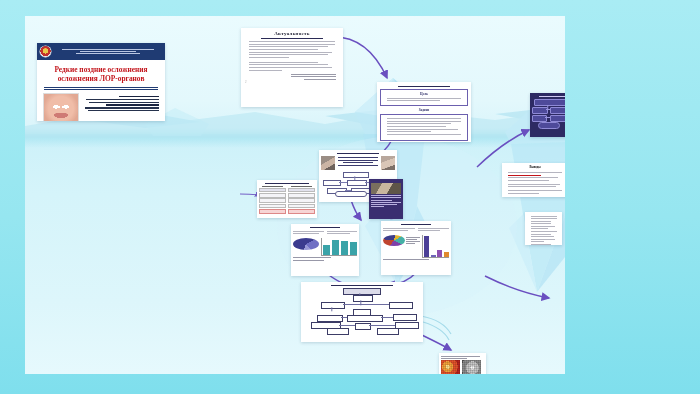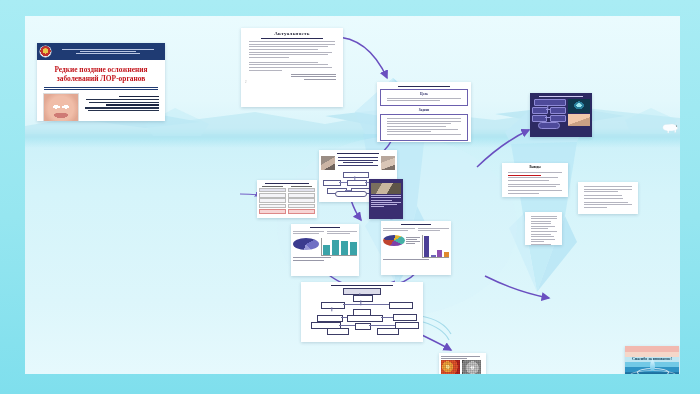--- a/index.html
+++ b/index.html
@@ -6,21 +6,21 @@
   body{
     width:700px;height:394px;overflow:hidden;position:relative;
     font-family:"Liberation Serif", serif;
   }
 
   
   #stage{position:absolute;inset:0;width:700px;height:394px;overflow:hidden;
          background:linear-gradient(180deg,#a9ecf4 0%, #96e6f0 55%, #7fdfed 100%);}
 
   
-  #canvas{position:absolute;left:25px;top:16px;width:655px;height:358px;overflow:hidden;
+  #canvas{position:absolute;left:25px;top:16px;width:540px;height:358px;overflow:hidden;
           background:linear-gradient(180deg,#e9fafd 0%, #e4f8fc 30%, #d9f5fb 50%, #d2f3fa 100%);}
 
   
   .sky{position:absolute;left:0;top:0;width:655px;height:122px;
        background:linear-gradient(180deg,#eafbfe 0%, #e3f8fc 70%, #d7f3fa 100%);}
   .sea{position:absolute;left:0;top:118px;width:655px;height:240px;
        background:linear-gradient(180deg,#cdf1f9 0%, #d5f4fa 25%, #ddf6fb 70%, #e6f9fd 100%);}
   .waterline{position:absolute;left:0;top:112px;width:655px;height:20px;
              background:linear-gradient(180deg,rgba(160,226,240,0) 0%,rgba(150,222,238,.55) 45%,rgba(160,226,240,0) 100%);}
 
@@ -287,21 +287,21 @@
       <div class="banner">
         <div class="crest"></div>
         <div class="bl">
             <i></i>
             <i></i>
             <i></i>
           </div>
       </div>
       <div class="ttl">
         <span>Редкие поздние осложнения</span><br>
-        <span>заболеваний ЛОР-органов</span>
+        <span>осложнения ЛОР-органов</span>
       </div>
       <div class="rule"></div>
       <div class="rule2"></div>
       <div class="row">
         <div class="face"></div>
         <div class="auth">
           <i class="b" style="width:52%"></i>
           <i style="width:96%"></i>
             <i style="width:92%"></i>
           <i class="b" style="width:70%"></i>

